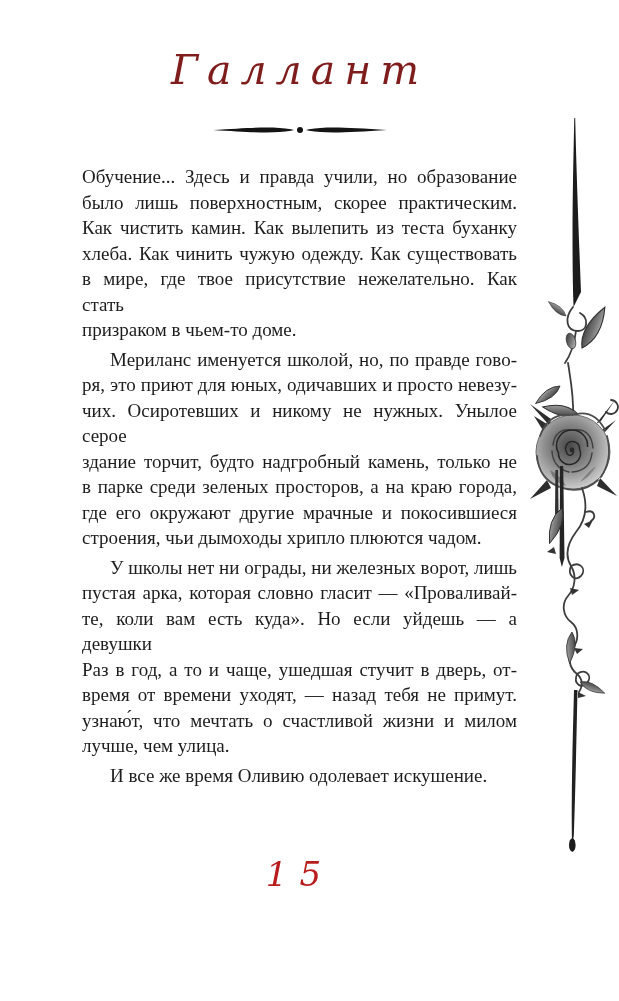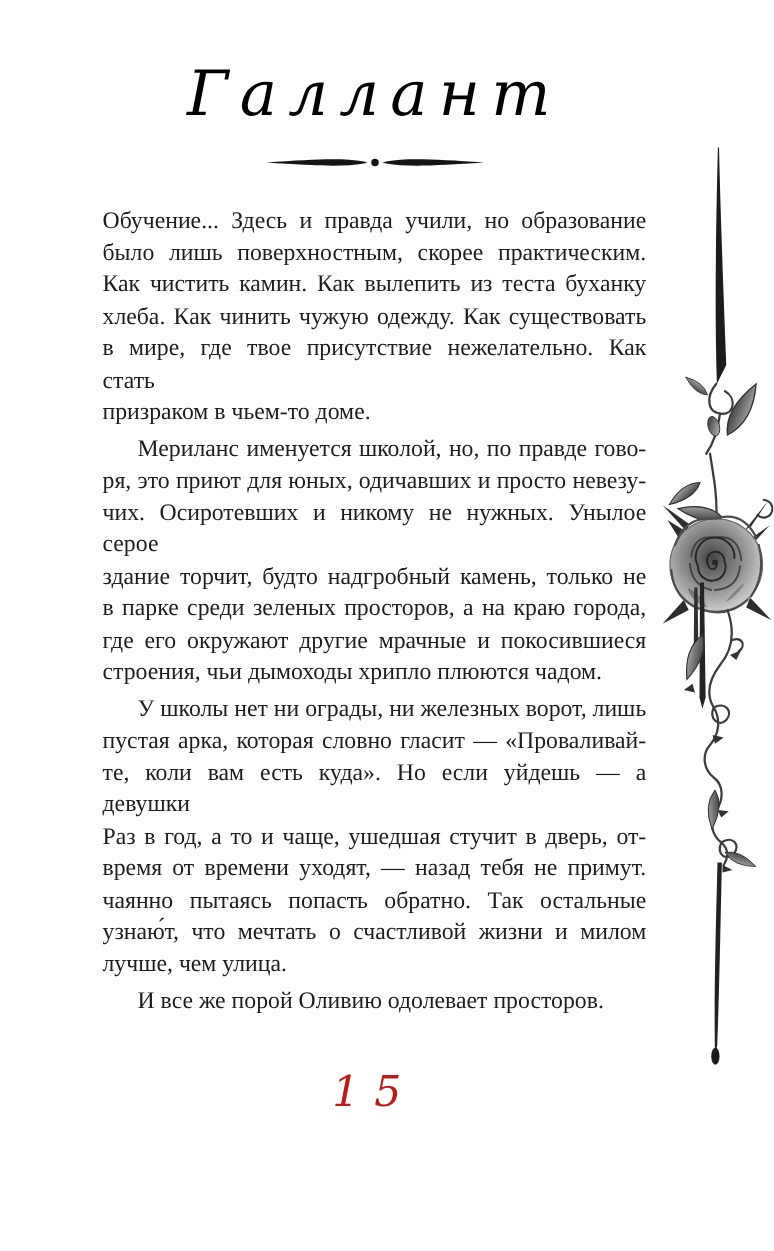--- a/index.html
+++ b/index.html
@@ -4,22 +4,22 @@
 <style>
   html,body { margin:0; padding:0; background:#ffffff; }
   .page {
     position:relative; width:619px; height:1001px;
     background:#ffffff; overflow:hidden;
     font-family:"Liberation Serif", serif;
   }
   .title {
     position:absolute; top:46px; left:78px; width:443px; margin:0;
     text-align:center; font-family:"DejaVu Serif", serif;
-    font-style:italic; font-weight:400; font-size:50px;
-    letter-spacing:9px; color:#000000;
+    font-style:italic; font-weight:400; font-size:41px;
+    letter-spacing:9px; color:#7f1d1d;
   }
   .divider { position:absolute; top:123px; left:211px; }
   .text-block {
     position:absolute; left:78px; top:160px; width:443px;
     font-size:19px; line-height:25.5px; color:#1d1d1d;
   }
   .para { margin:4px; }
   .line { text-align:justify; text-align-last:justify; }
   .line.end { text-align-last:left; }
   .para.indent .line:first-child { text-indent:28px; }
@@ -60,26 +60,25 @@
       <div class="line">в парке среди зеленых просторов, а на краю города,</div>
       <div class="line">где его окружают другие мрачные и покосившиеся</div>
       <div class="line end">строения, чьи дымоходы хрипло плюются чадом.</div>
     </div>
     <div class="para indent">
       <div class="line">У школы нет ни ограды, ни железных ворот, лишь</div>
       <div class="line">пустая арка, которая словно гласит — «Проваливай-</div>
       <div class="line">те, коли вам есть куда». Но если уйдешь — а девушки</div>
       <div class="line">Раз в год, а то и чаще, ушедшая стучит в дверь, от-</div>
       <div class="line">время от времени уходят, — назад тебя не примут.</div>
-      <div class="line">чаянно пытаясь попасть обратно. Так остальные</div>
       <div class="line">узнаю́т, что мечтать о счастливой жизни и милом</div>
       <div class="line end">лучше, чем улица.</div>
     </div>
     <div class="para indent">
-      <div class="line end">И все же порой Оливию одолевает просторов.</div>
+      <div class="line end">И все же время Оливию одолевает искушение.</div>
     </div>
   </main>
 
   <svg class="rose-art" width="99" height="1001" viewBox="0 0 99 1001">
     <defs>
       <linearGradient id="leafG" x1="0" y1="0" x2="1" y2="1">
         <stop offset="0" stop-color="#2b2b2b"></stop>
         <stop offset="0.55" stop-color="#7d7d7d"></stop>
         <stop offset="1" stop-color="#c9c9c9"></stop>
       </linearGradient>

